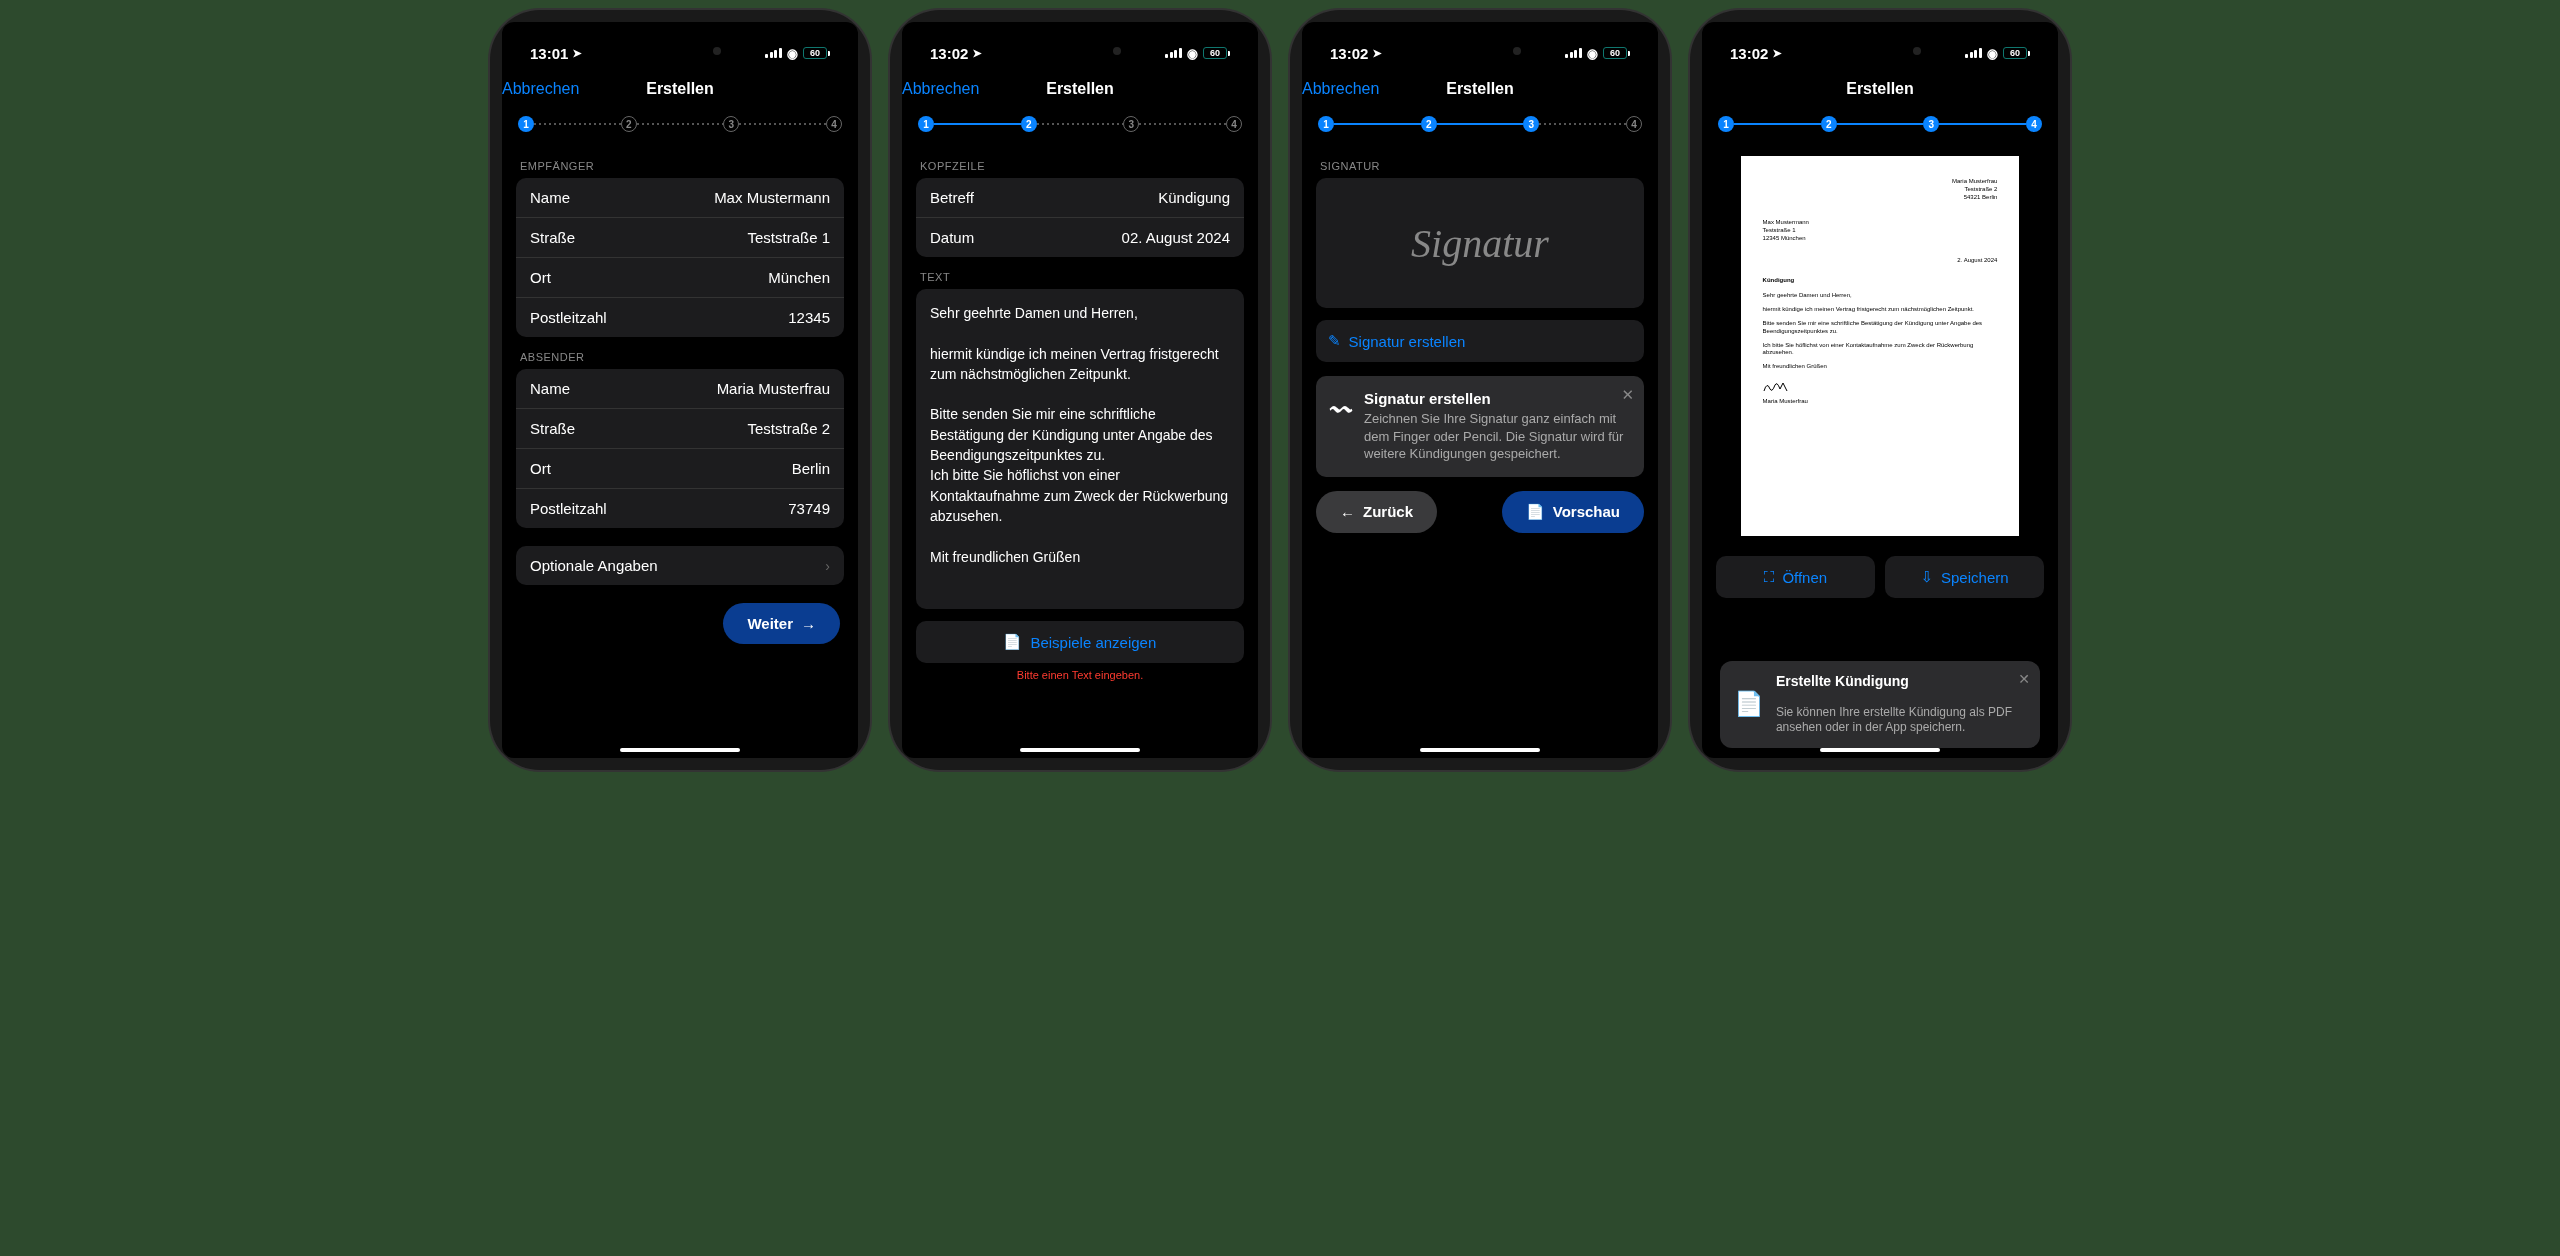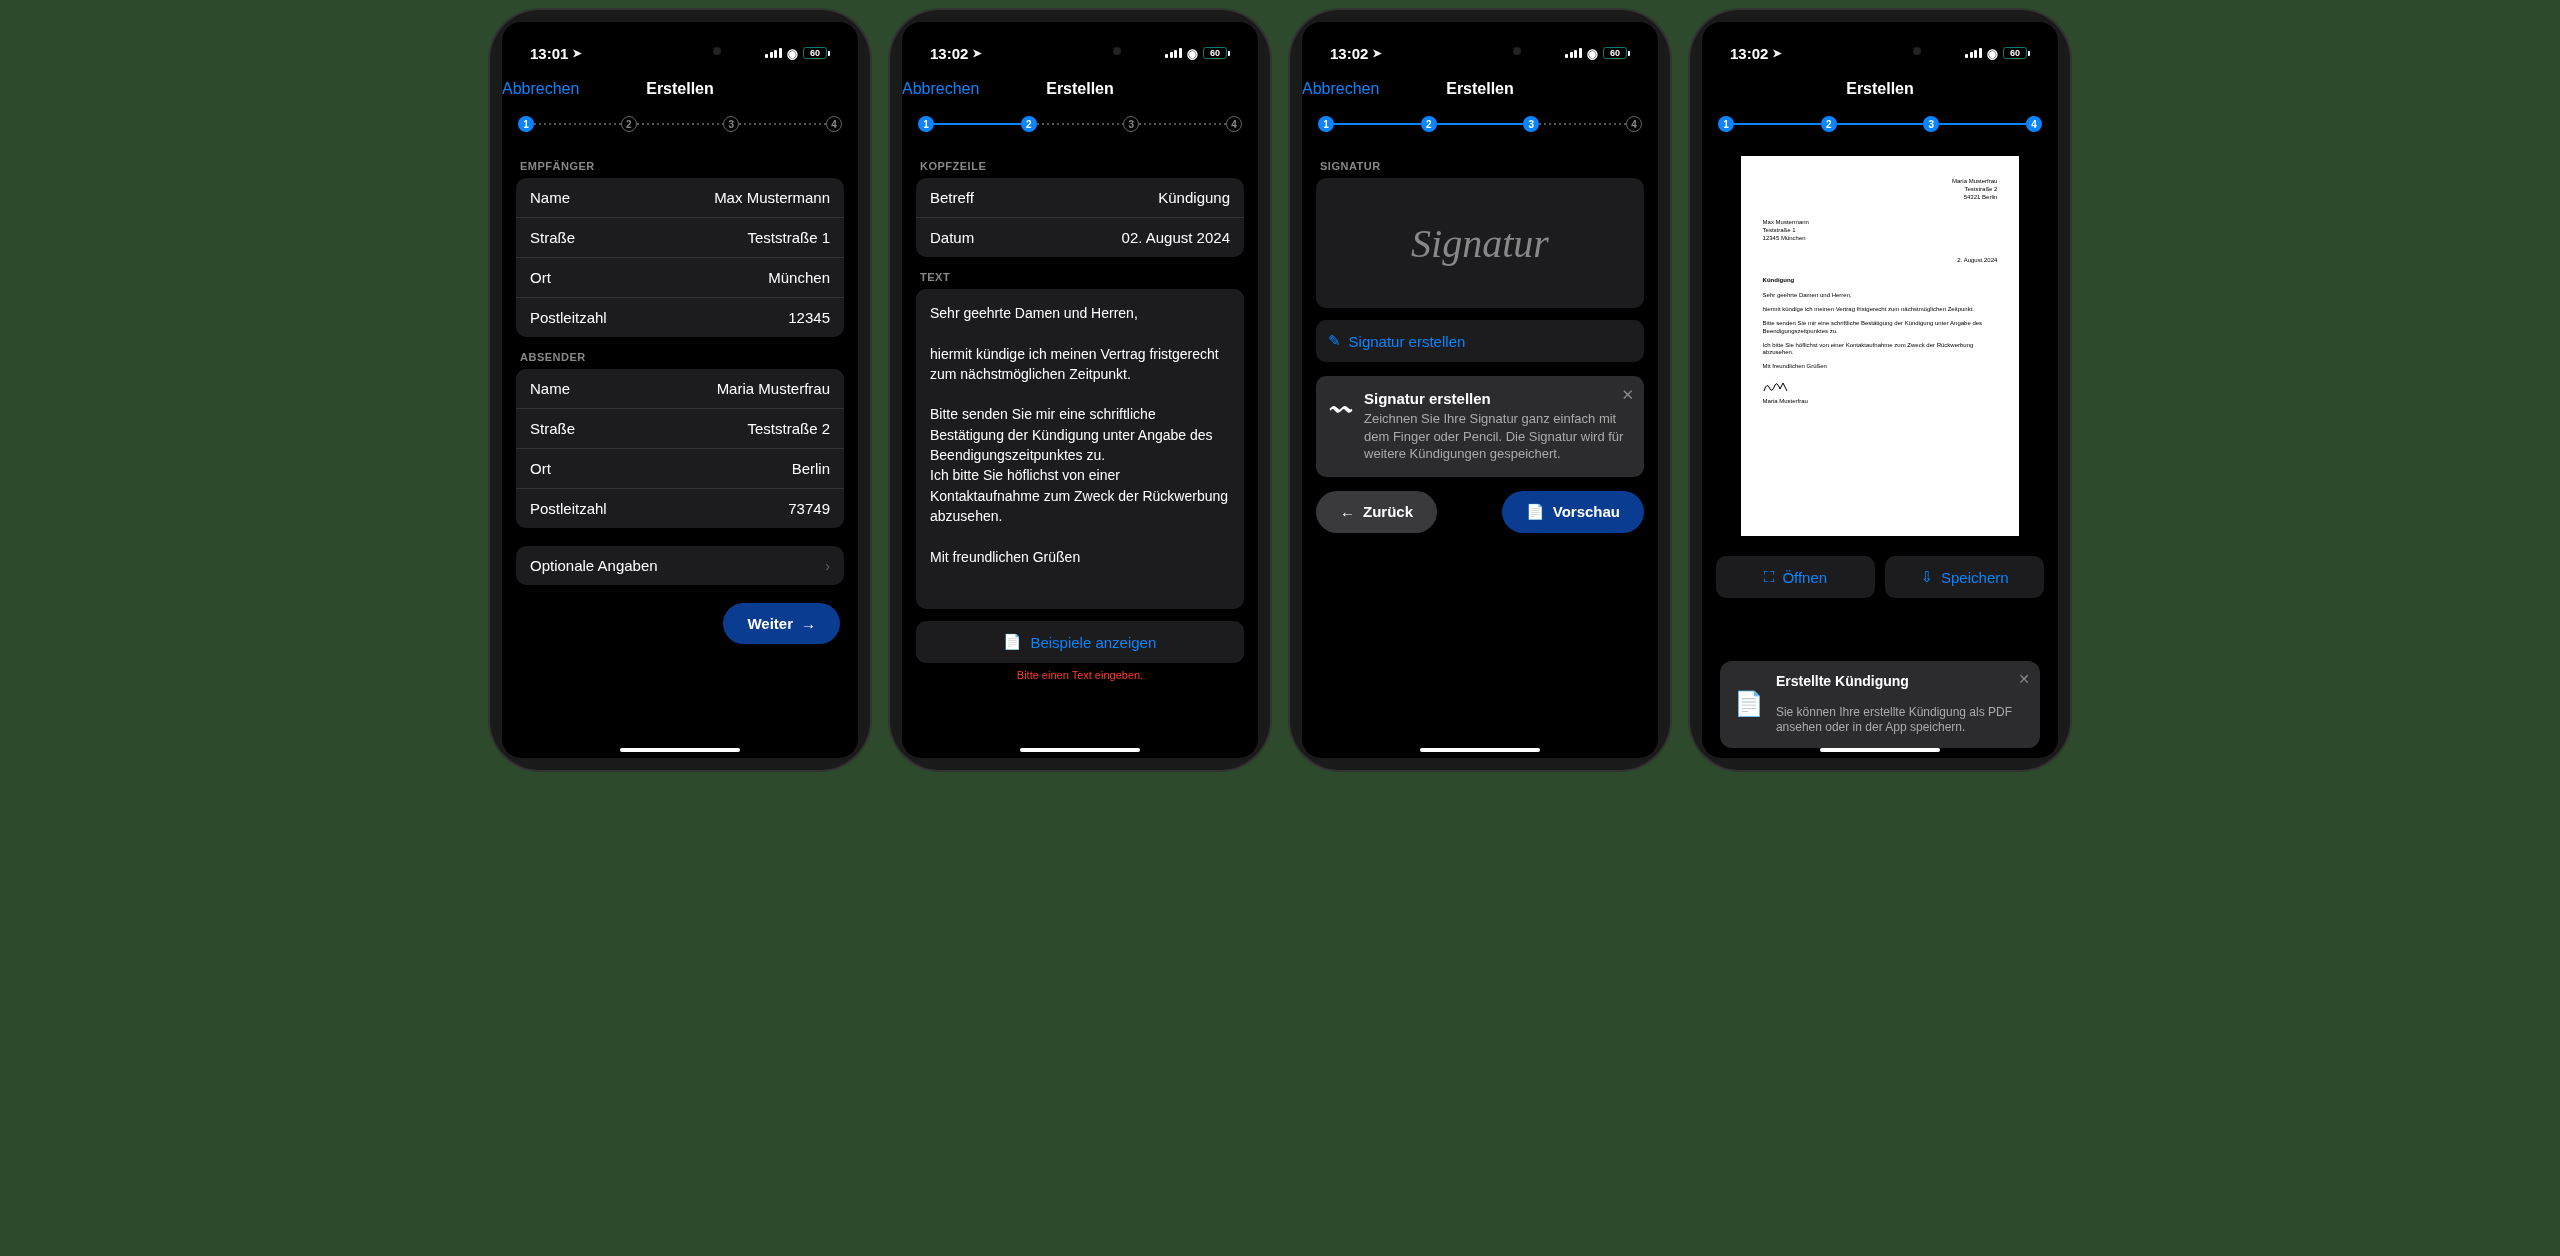--- a/index.html
+++ b/index.html
@@ -1,18 +1,18 @@
 <!DOCTYPE html>
 <html><head>
 <meta charset="utf-8">
 <style>
   * { box-sizing: border-box; margin: 0; padding: 0; font-family: -apple-system, BlinkMacSystemFont, 'Segoe UI', sans-serif; }
   body { background: #2d4a2d; display: flex; justify-content: center; align-items: flex-start; gap: 20px; padding: 10px; }
   .phone { width: 380px; height: 760px; background: #1a1a1a; border-radius: 50px; padding: 12px; position: relative; box-shadow: 0 0 0 2px #333; flex-shrink: 0; }
-  .screen { width: 100%; height: 100%; background: #000; border-radius: 19px; overflow: hidden; position: relative; display: flex; flex-direction: column; }
+  .screen { width: 100%; height: 100%; background: #000; border-radius: 12px; overflow: hidden; position: relative; display: flex; flex-direction: column; }
   .notch { position: absolute; top: 14px; left: 50%; transform: translateX(-50%); width: 110px; height: 30px; background: #000; border-radius: 18px; z-index: 10; }
   .notch::after { content:''; position:absolute; right:14px; top:50%; transform:translateY(-50%); width:8px; height:8px; background:#222; border-radius:50%; }
   .status-bar { display: flex; justify-content: space-between; align-items: center; padding: 14px 28px 0; height: 48px; color: #fff; font-size: 15px; font-weight: 600; }
   .status-left { display: flex; align-items: center; gap: 4px; }
   .status-right { display: flex; align-items: center; gap: 5px; }
   .loc-icon { font-size: 11px; }
   .sig-bars { display:flex; gap:1.5px; align-items:flex-end; }
   .sig-bars span { width:3px; background:#fff; border-radius:1px; }
   .sig-bars span:nth-child(1){height:4px} .sig-bars span:nth-child(2){height:6px} .sig-bars span:nth-child(3){height:8px} .sig-bars span:nth-child(4){height:10px}
   .wifi-icon { font-size:13px; }
@@ -24,21 +24,21 @@
   .nav-cancel { position: absolute; left: 0; color: #0a84ff; font-size: 16px; }
   .nav-title { color: #fff; font-size: 16px; font-weight: 700; }
   .stepper { display: flex; align-items: center; padding: 8px 16px 14px; gap: 0; }
   .step-dot { width: 16px; height: 16px; border-radius: 50%; display: flex; align-items: center; justify-content: center; font-size: 10px; font-weight: 700; flex-shrink: 0; }
   .step-dot.active, .step-dot.done { background: #0a84ff; color: #fff; }
   .step-dot.inactive { background: #000; border: 1.5px solid #666; color: #888; }
   .step-line { height: 1.5px; flex: 1; }
   .step-line.done { background: #0a84ff; }
   .dotted { background-image: linear-gradient(to right, #555 40%, transparent 40%); background-size: 5px 1.5px; background-repeat: repeat-x; }
   .content { flex: 1; overflow-y: auto; padding: 0 14px; }
-  .section-header { color: #888; font-size: 11px; font-weight: 700; letter-spacing: 0.5px; text-transform: uppercase; padding: 14px 4px 6px; }
+  .section-header { color: #888; font-size: 11px; font-weight: 400; letter-spacing: 0.5px; text-transform: uppercase; padding: 14px 4px 6px; }
   .list { background: #1c1c1e; border-radius: 10px; overflow: hidden; }
   .list-row { display: flex; justify-content: space-between; align-items: center; padding: 11px 14px; color: #fff; font-size: 15px; border-bottom: 0.5px solid #333; }
   .list-row:last-child { border-bottom: none; }
   .list-row .label { color: #fff; }
   .list-row .value { color: #fff; text-align: right; }
   .chevron { color: #666; font-size: 14px; }
   .btn-primary { background: #0a3d91; color: #fff; border: none; border-radius: 22px; padding: 12px 24px; font-size: 15px; font-weight: 600; display: inline-flex; align-items: center; gap: 8px; }
   .btn-secondary { background: #3a3a3c; color: #fff; border: none; border-radius: 22px; padding: 12px 24px; font-size: 15px; font-weight: 600; display: inline-flex; align-items: center; gap: 8px; }
   .btn-row-right { display: flex; justify-content: flex-end; padding: 18px 4px; }
   .btn-row-split { display: flex; justify-content: space-between; padding: 14px 0; gap: 10px; }

